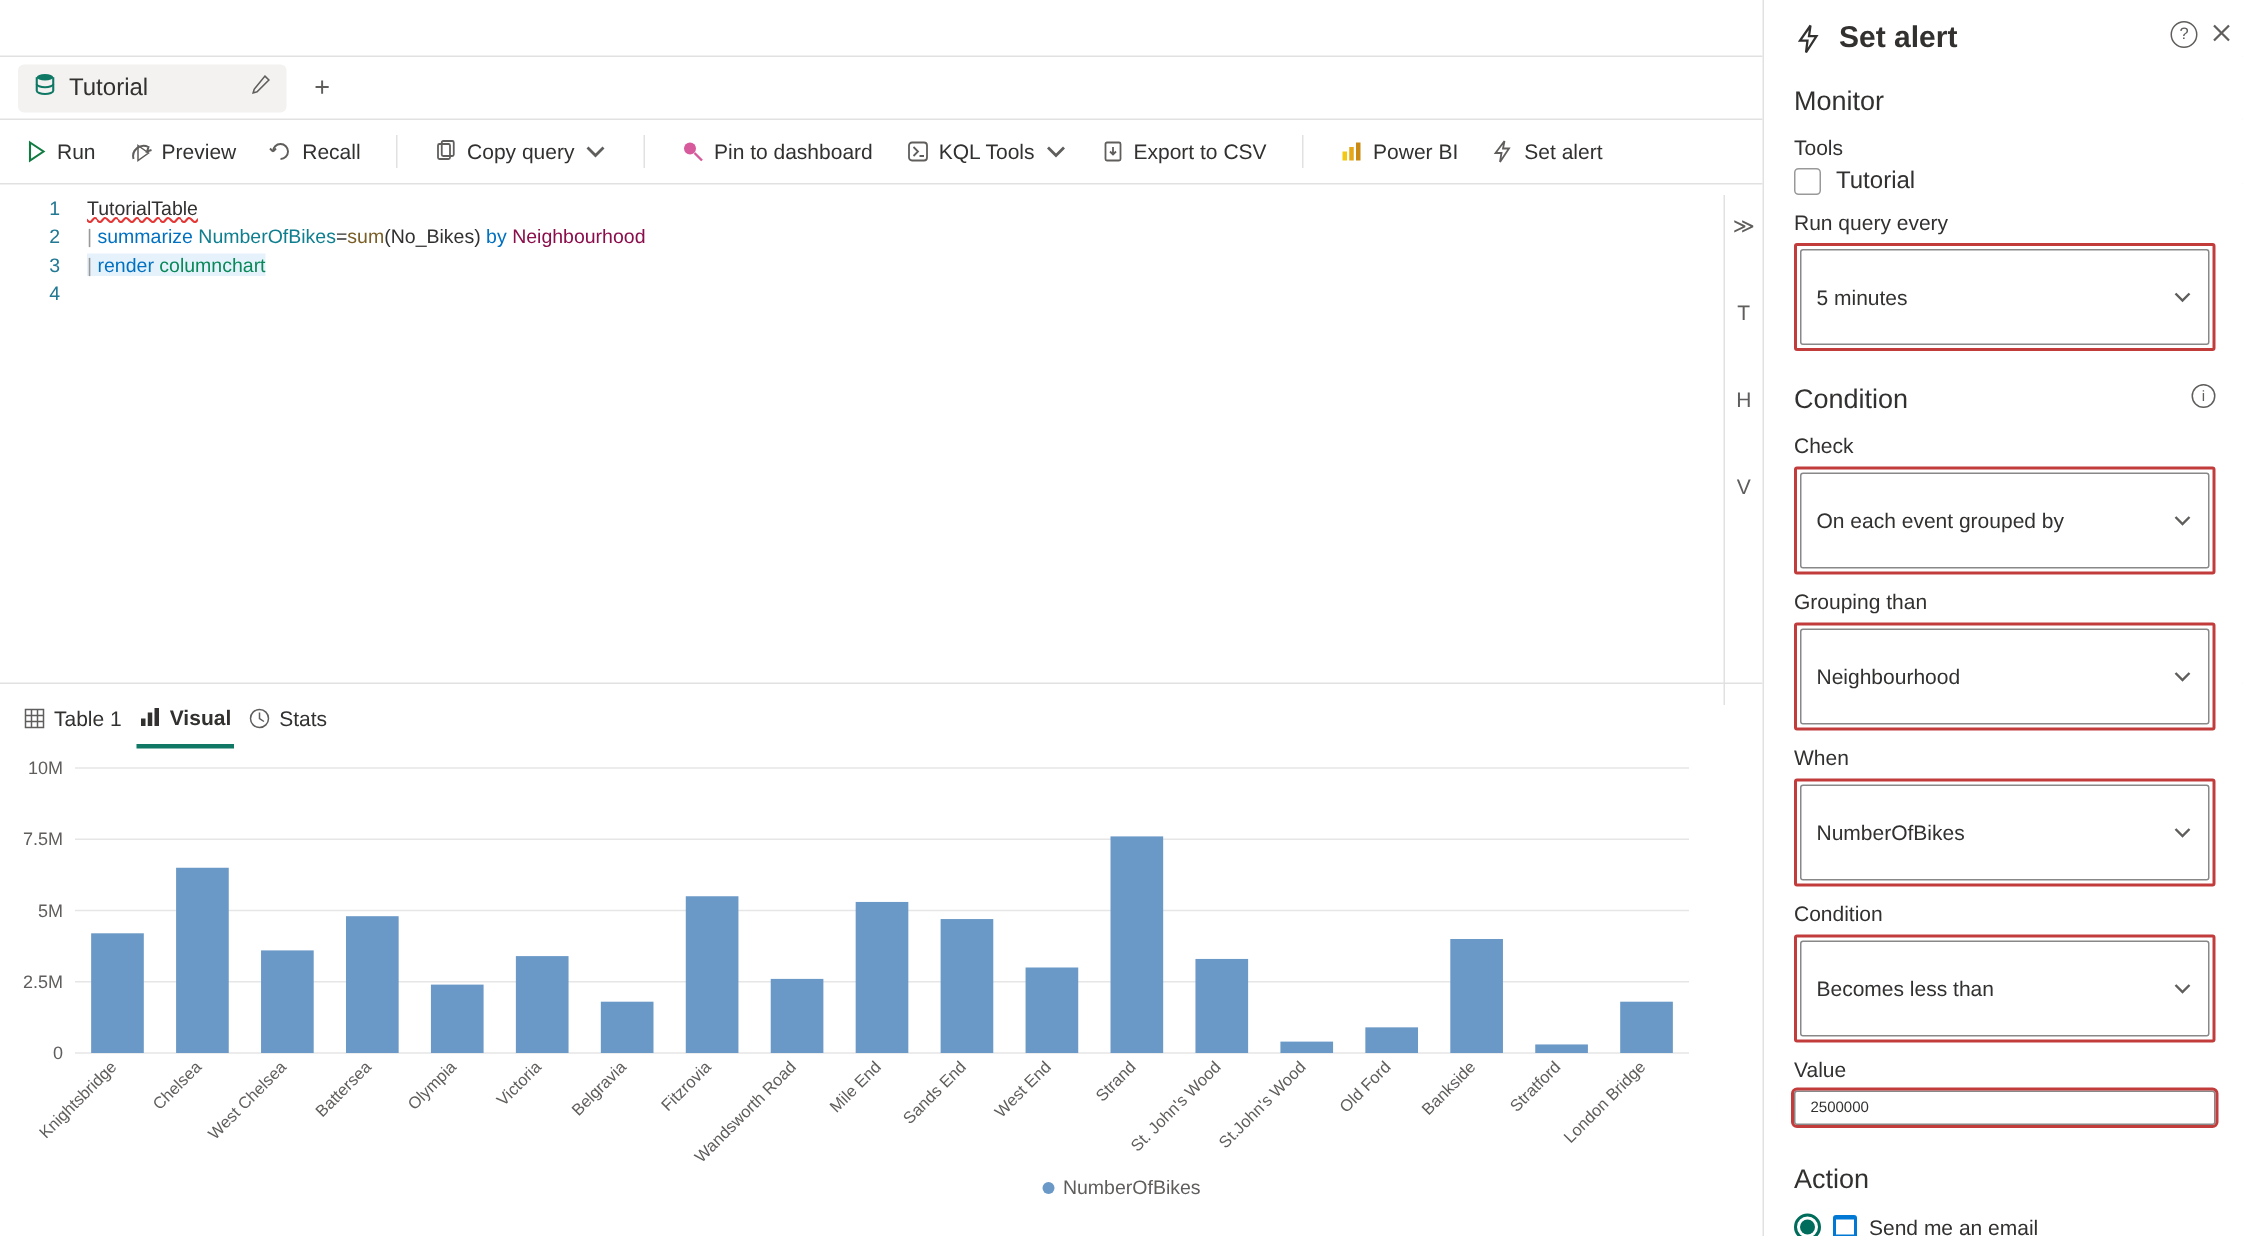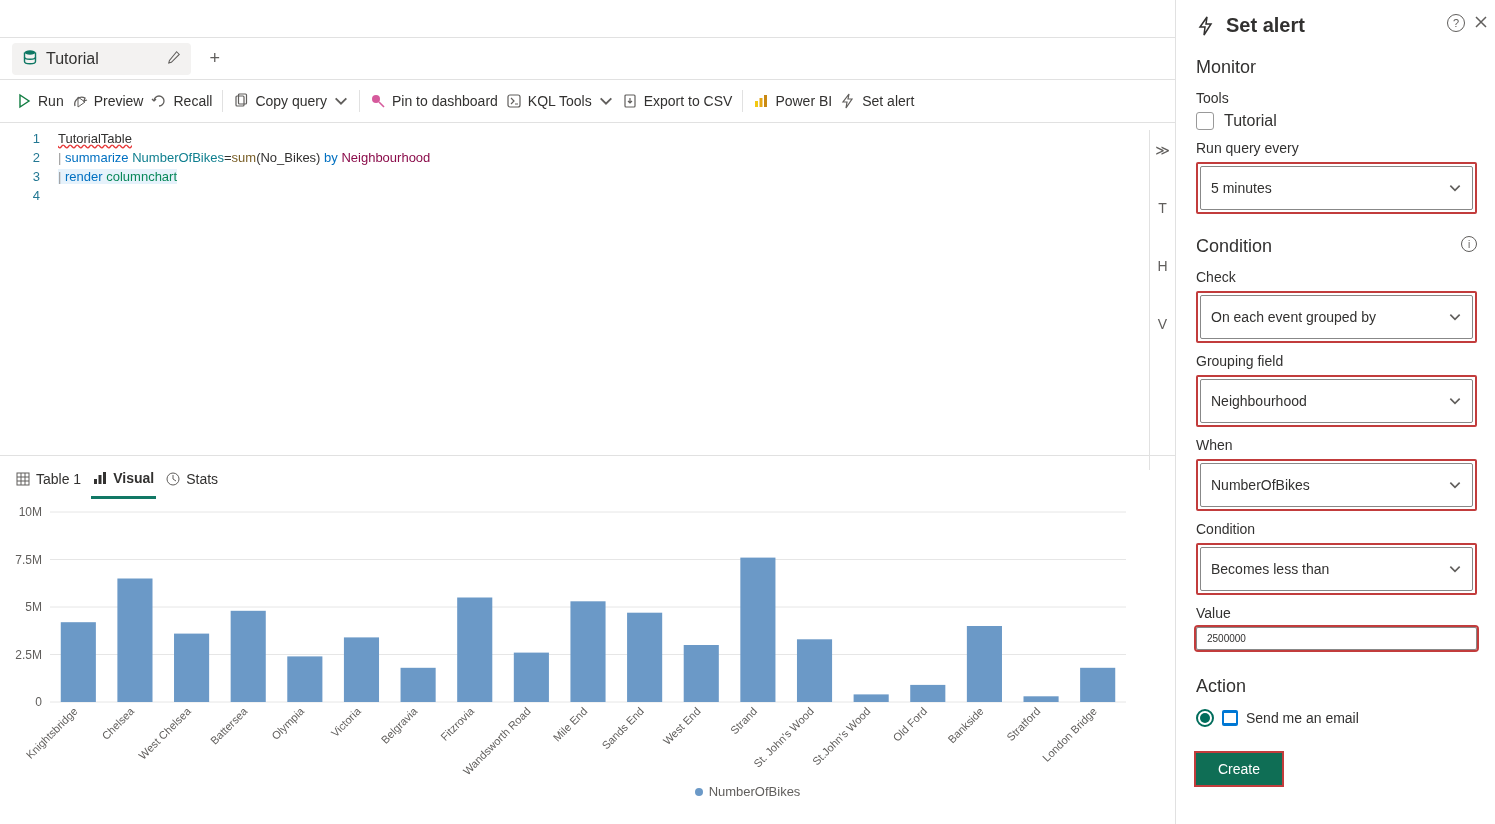--- a/index.html
+++ b/index.html
@@ -7,21 +7,21 @@
 .spacer-top{height:38px;border-bottom:1px solid #e1e1e1}
 
 
 .tabs{height:42px;display:flex;align-items:center;padding-left:12px;gap:10px;border-bottom:1px solid #e1e1e1}
 .tab{display:flex;align-items:center;gap:8px;background:#f3f2f1;padding:6px 10px;border-radius:4px;height:32px}
 .tab .icon svg{width:16px;height:16px}
 .tab .edit svg{width:14px;height:14px;stroke:#605e5c;fill:none}
 .tab-plus{width:28px;height:28px;display:flex;align-items:center;justify-content:center;color:#605e5c;font-size:18px;cursor:pointer}
 
 
-.toolbar{height:43px;display:flex;align-items:center;border-bottom:1px solid #e1e1e1;padding:0 12px;font-size:14px;color:#323130}
+.toolbar{height:43px;display:flex;align-items:center;border-bottom:1px solid #e1e1e1;padding:0 12px;gap:14px;font-size:14px;color:#323130}
 .tbtn{display:flex;align-items:center;gap:6px;cursor:pointer;padding:2px 4px}
 .tbtn svg{width:16px;height:16px}
 .tsep{width:1px;height:22px;background:#e1e1e1;margin:0 6px}
 .chev{width:12px;height:12px}
 
 
 .editor-wrap{display:flex;height:333px;border-bottom:1px solid #e1e1e1;position:relative}
 .gutter{width:50px;text-align:right;padding:6px 10px 0 0;color:#237893;font-family:Consolas,monospace;font-size:13px;line-height:19px}
 .code{flex:1;padding:6px 0 0 8px;font-family:Consolas,monospace;font-size:13px;line-height:19px}
 .ov-marker{position:absolute;right:2px;top:6px;width:10px;height:14px;background:#e63535;opacity:.7}
@@ -57,21 +57,21 @@
 .panel-close{position:absolute;right:6px;top:14px;width:16px;height:16px;color:#605e5c;cursor:pointer}
 .panel-info{position:absolute;right:30px;top:14px;width:18px;height:18px;border:1px solid #605e5c;border-radius:50%;display:flex;align-items:center;justify-content:center;font-size:11px;color:#605e5c}
 .p-title{display:flex;align-items:center;gap:10px;font-size:20px;font-weight:600;margin-bottom:20px;margin-top:2px}
 .p-title svg{width:20px;height:20px}
 .sec-title{font-size:18px;font-weight:400;margin-bottom:12px;display:flex;align-items:flex-start;gap:6px}
 .sec-title .info{width:16px;height:16px;border:1px solid #605e5c;border-radius:50%;font-size:10px;display:flex;align-items:center;justify-content:center;margin-left:auto;color:#605e5c}
 .label{font-size:14px;color:#323130;margin-bottom:6px;margin-top:10px}
 .source-row{display:flex;align-items:center;gap:10px;margin-bottom:6px}
 .source-row .src-ic{width:18px;height:18px;border:1px solid #999;border-radius:3px}
 .field{border:2px solid #c23c3c;border-radius:2px;padding:0;margin-bottom:8px}
-.field-inner{border:1px solid #888;border-radius:2px;margin:2px;padding:13px 10px;display:flex;align-items:center;justify-content:space-between;font-size:14px;background:#fff}
+.field-inner{border:1px solid #888;border-radius:2px;margin:2px;padding:23px 10px;display:flex;align-items:center;justify-content:space-between;font-size:14px;background:#fff}
 .field-inner svg{width:14px;height:14px}
 .field-plain{border:1px solid #888;border-radius:2px;padding:5px 10px;font-size:10px;margin-bottom:8px;outline:2px solid #c23c3c}
 .radio-row{display:flex;align-items:center;gap:8px;font-size:14px;margin-top:6px}
 .radio-row .r{width:18px;height:18px;border:2px solid #006c5b;border-radius:50%;display:flex;align-items:center;justify-content:center}
 .radio-row .r::after{content:"";width:10px;height:10px;border-radius:50%;background:#006c5b}
 .radio-row .mail{width:16px;height:16px;background:#0078d4;border-radius:2px;position:relative}
 .radio-row .mail::after{content:"";position:absolute;top:3px;left:2px;right:2px;bottom:3px;background:#fff}
 .btn-create{background:#0f6e55;color:#fff;padding:8px 22px;border:none;font-size:14px;cursor:pointer;outline:2px solid #c23c3c;margin-top:26px}
 
 
@@ -334,21 +334,21 @@
   <div class="label">Check</div>
   <div class="field">
     <div class="field-inner">
         <span>On each event grouped by</span>
       <svg viewBox="0 0 12 12">
           <path d="M2 4l4 4 4-4" fill="none" stroke="#605e5c" stroke-width="1.4"></path>
         </svg>
       </div>
     </div>
 
-  <div class="label">Grouping field</div>
+  <div class="label">Grouping than</div>
   <div class="field">
     <div class="field-inner">
         <span>Neighbourhood</span>
       <svg viewBox="0 0 12 12">
           <path d="M2 4l4 4 4-4" fill="none" stroke="#605e5c" stroke-width="1.4"></path>
         </svg>
       </div>
     </div>
 
   <div class="label">When</div>

